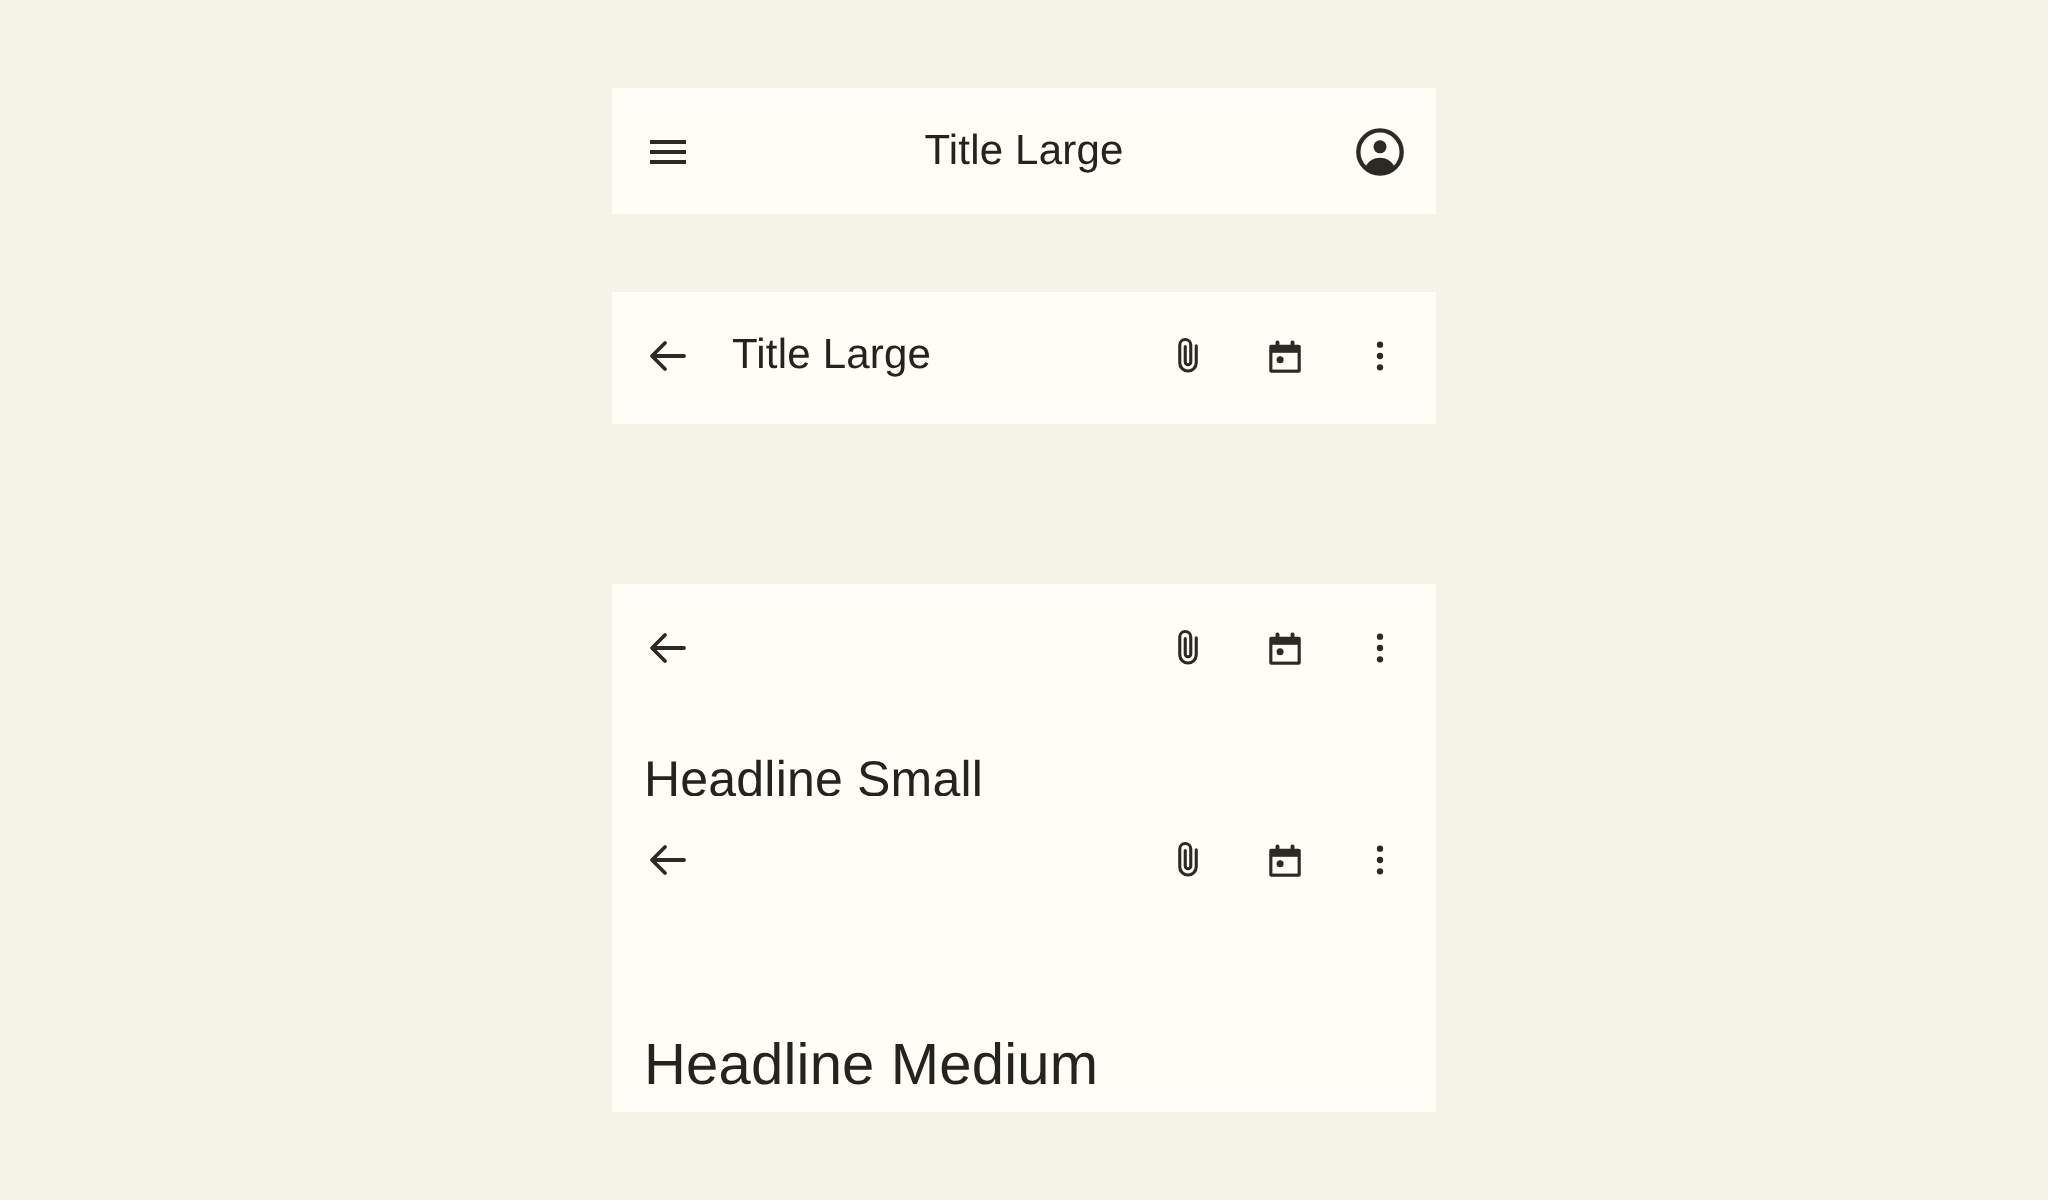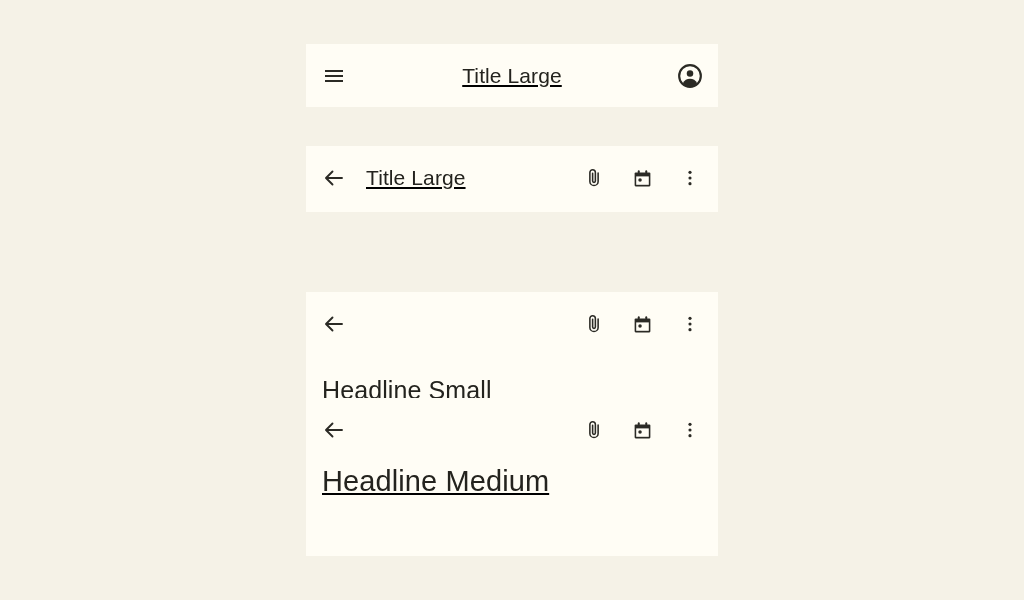--- a/index.html
+++ b/index.html
@@ -21,21 +21,20 @@
     height: 600px;
   }
 
   .appbar {
     position: absolute;
     left: 306px;
     width: 412px;
     background: #fffdf5;
     box-sizing: border-box;
     overflow: hidden;
-    text-decoration: underline;
   }
 
   
   .bar-row {
     display: flex;
     align-items: center;
     height: 64px;
     padding: 0 4px;
     box-sizing: border-box;
   }
@@ -96,21 +95,21 @@
     white-space: nowrap;
   }
 
   
   #bar-center-aligned { top: 44px;  height: 63px; }
   #bar-small          { top: 146px; height: 66px; }
   #bar-medium         { top: 252px; height: 112px; margin-top: 40px; }
   #bar-large          { top: 398px; height: 158px; }
 
   #bar-medium .headline-small { margin-top: 18px; }
-  #bar-large  .headline-medium { }
+  #bar-large  .headline-medium { margin-top: 52px; }
 </style>
 </head>
 <body>
 
 <div id="stage">
 
   <div class="appbar" id="bar-center-aligned">
     <div class="bar-row">
 
       <button class="icon-btn">

